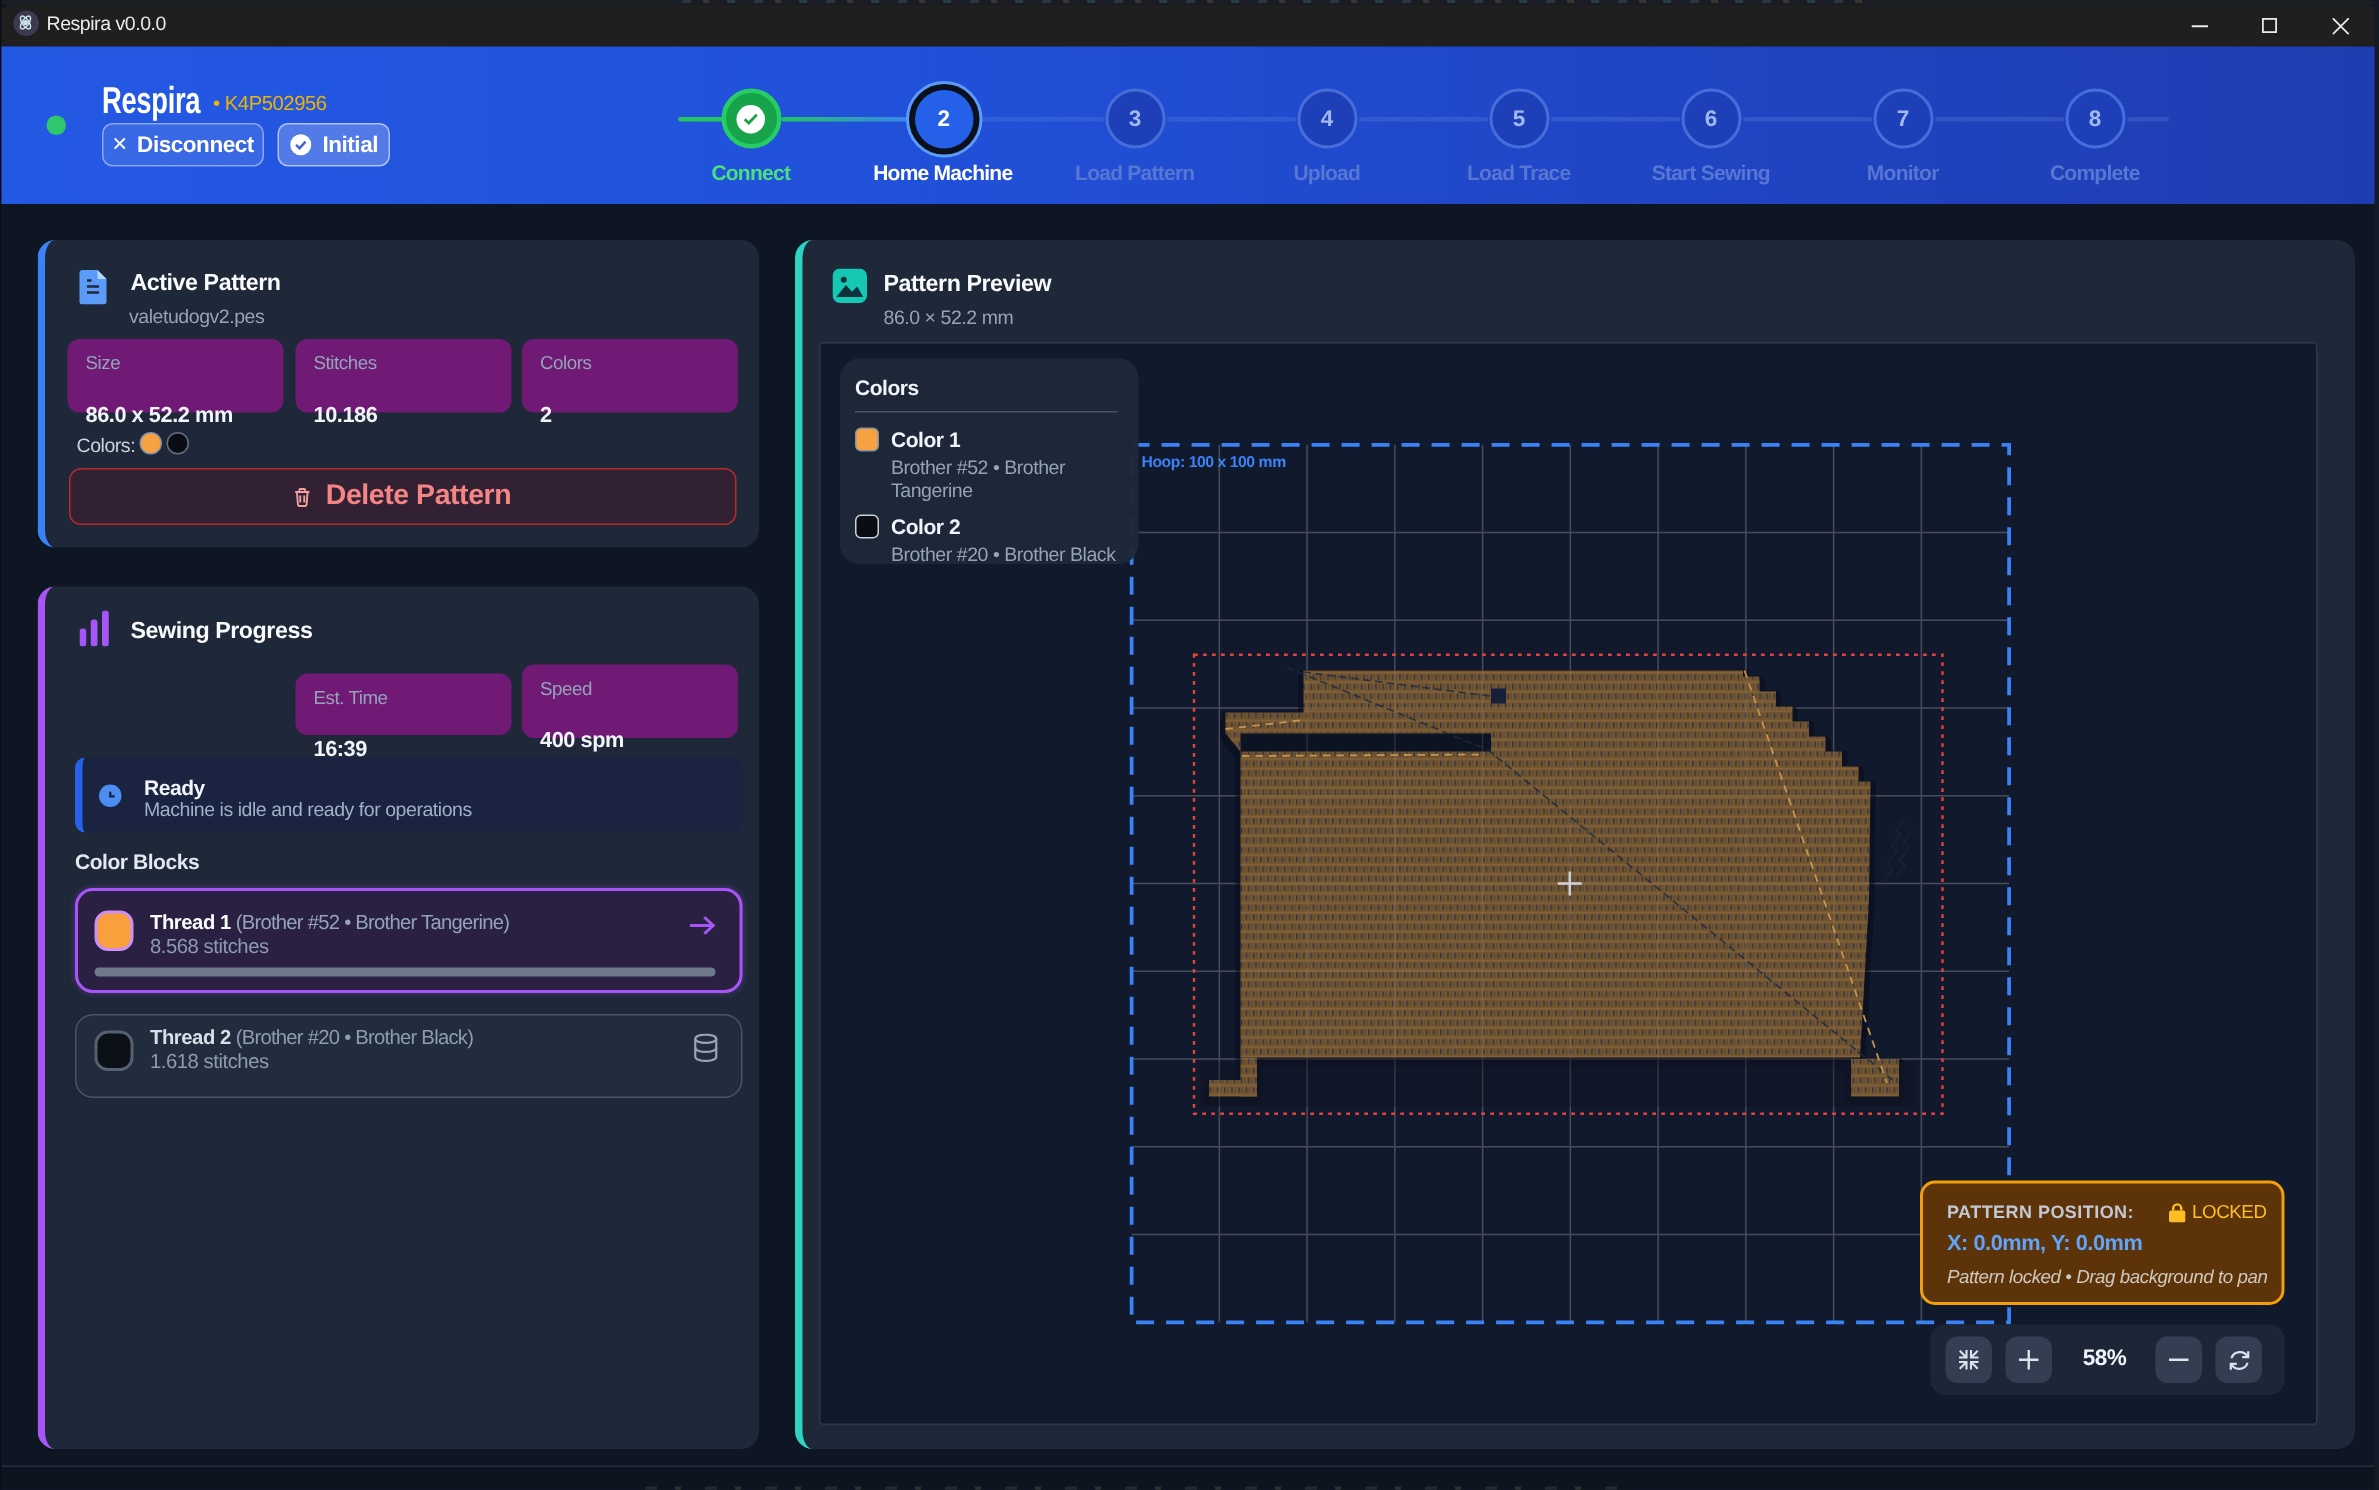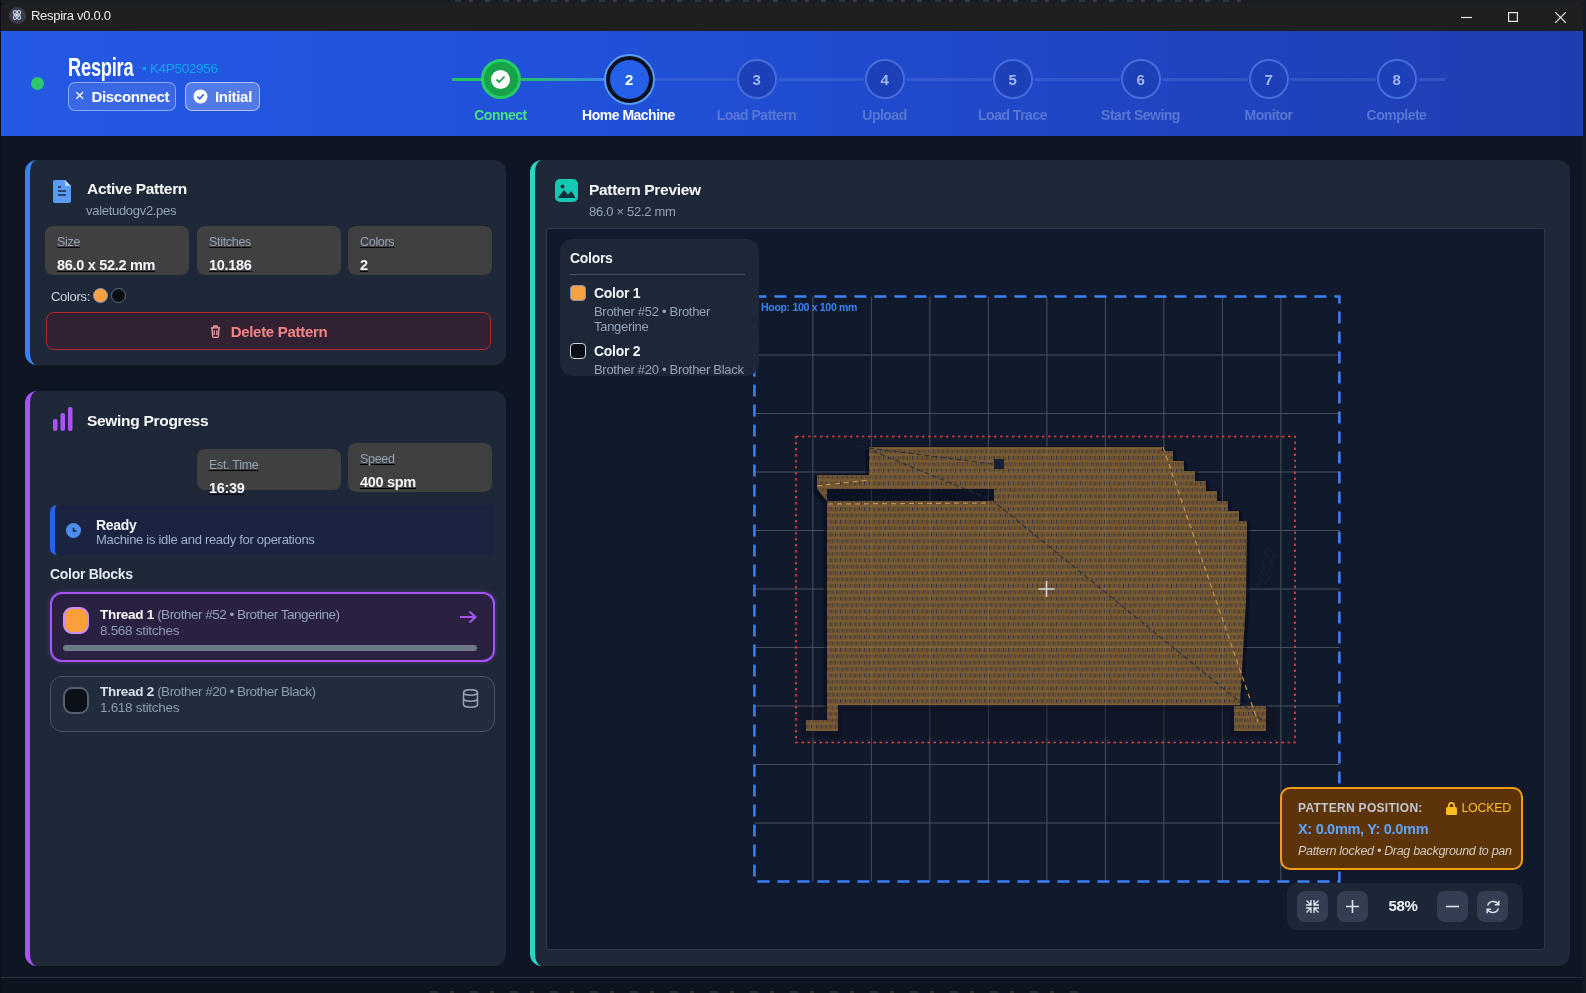--- a/index.html
+++ b/index.html
@@ -8,35 +8,35 @@
 #topstrip{left:0;top:0;width:1586px;height:3px;background:#1b1d24;}
 #titlebar{left:0;top:3px;width:1586px;height:28px;background:#201f1f;border-radius:8px 8px 0 0;}
 #appicon{left:9px;top:7px;width:17px;height:17px;border-radius:50%;background:#3b3a4e;}
 #appicon svg{position:absolute;left:2px;top:2px;}
 #titletext{left:31px;top:8px;font-size:13px;color:#eceaea;}
 .winbtn{top:3px;width:46px;height:28px;color:#e8e8e8;display:flex;align-items:center;justify-content:center;}
 
 #header{left:0;top:31px;width:1586px;height:105px;background:linear-gradient(90deg,#2459e4 0%,#2150d8 40%,#2045c4 70%,#1e3db0 100%);}
 #greendot{left:31px;top:77px;width:13px;height:13px;border-radius:50%;background:#2fc76b;}
 #brand{left:68px;top:53px;font-size:25px;font-weight:bold;color:#fff;transform:scaleX(.73);transform-origin:0 0;}
-#serial{left:142px;top:61px;font-size:13.5px;color:#0ea5e9;}
+#serial{left:142px;top:61px;font-size:13.5px;color:#eab308;}
 .hbtn{top:82px;height:29px;border-radius:7px;display:flex;align-items:center;justify-content:center;gap:7px;color:#fff;font-size:15px;font-weight:bold;}
 #btn-disc{left:68px;width:108px;background:rgba(255,255,255,.10);border:1px solid rgba(255,255,255,.42);}
 #btn-init{left:185px;width:75px;background:rgba(255,255,255,.22);border:1px solid rgba(255,255,255,.55);}
 
 .sline{top:77.5px;height:3.5px;border-radius:2px;}
 .scirc{display:flex;align-items:center;justify-content:center;border-radius:50%;}
 .slabel{top:107px;width:120px;text-align:center;font-size:14px;font-weight:bold;letter-spacing:-0.5px;}
 .fut{background:#1d3fb8;border:2px solid #466dda;color:#a3b8ee;width:40px;height:40px;top:59px;font-size:15px;font-weight:bold;}
 .lfut{color:#5876d4;}
 
 .card{background:#1e2838;border-radius:12px;}
-.statbox{background:#404040;border-radius:8px;padding:9px 12px;text-decoration:underline;}
+.statbox{background:#701a75;border-radius:8px;padding:9px 12px;}
 .statbox .lb{font-size:12.5px;color:#94a3b8;}
-.statbox .vl{font-size:14.5px;font-weight:bold;color:#f1f5f9;margin-top:8px;}
+.statbox .vl{font-size:14.5px;font-weight:bold;color:#f1f5f9;margin-top:20px;}
 #card1{left:25px;top:160px;width:481px;height:205px;border-left:5px solid #3b82f6;}
 #card2{left:25px;top:391px;width:481px;height:575px;border-left:5px solid #a855f7;}
 #card3{left:530px;top:160px;width:1040px;height:806px;border-left:5px solid #2dd4bf;}
 h3{font-size:15.5px;color:#f8fafc;font-weight:bold;}
 .sub{font-size:13px;color:#94a3b8;}
 
 #canvas{left:546px;top:228px;width:999px;height:722px;background:#111a2c;border:1px solid #2c3850;border-radius:3px;}
 
 #legend{left:560px;top:239px;width:199px;height:137px;background:rgba(30,40,57,.96);border-radius:13px;padding:11px 14px 10px 10px;}
 
@@ -137,21 +137,21 @@
         <div class="lb">Stitches</div>
         <div class="vl">10.186</div>
       </div>
   <div class="abs statbox" style="left:318px;top:66px;width:144px;height:49px">
         <div class="lb">Colors</div>
         <div class="vl">2</div>
       </div>
   <div class="abs" style="left:21px;top:129px;font-size:13px;color:#cbd5e1">Colors:</div>
   <div class="abs" style="left:63px;top:128px;width:15px;height:15px;border-radius:50%;background:#f6a243;border:1px solid #8893a6"></div>
   <div class="abs" style="left:81px;top:128px;width:15px;height:15px;border-radius:50%;background:#0a0d13;border:1px solid #646e80"></div>
-  <div class="abs" style="left:16px;top:152px;width:445px;height:38px;background:#312133;border:1px solid #b52a2a;border-radius:8px;display:flex;align-items:center;justify-content:center;gap:10px;color:#f58585;font-size:15px;font-weight:bold"><svg width="11" height="13" viewBox="0 0 14 16">
+  <div class="abs" style="left:16px;top:152px;width:445px;height:38px;background:#312133;border:1px solid #b52a2a;border-radius:8px;display:flex;align-items:center;justify-content:center;gap:10px;color:#f58585;font-size:19px;font-weight:bold"><svg width="11" height="13" viewBox="0 0 14 16">
           <path d="M1 3.5 h12 M4.5 3.5 v-1.5 a1 1 0 0 1 1-1 h3 a1 1 0 0 1 1 1 v1.5 M2.5 3.5 l0.8 10.5 a1.5 1.5 0 0 0 1.5 1.4 h4.4 a1.5 1.5 0 0 0 1.5-1.4 l0.8-10.5 M5.3 6.5 v6 M8.7 6.5 v6" stroke="#f5a0a0" stroke-width="1.6" fill="none"></path>
         </svg>Delete Pattern</div>
 </div>
 
 <div class="abs card" id="card2">
   <svg class="abs" style="left:23px;top:16px" width="21" height="24" viewBox="0 0 21 24">
         <rect x="0" y="12" width="4.5" height="12" rx="2" fill="#a855f7"></rect>
         <rect x="7.5" y="6" width="4.5" height="18" rx="2" fill="#a855f7"></rect>
         <rect x="15" y="0" width="4.5" height="24" rx="2" fill="#a855f7"></rect>
       </svg>

